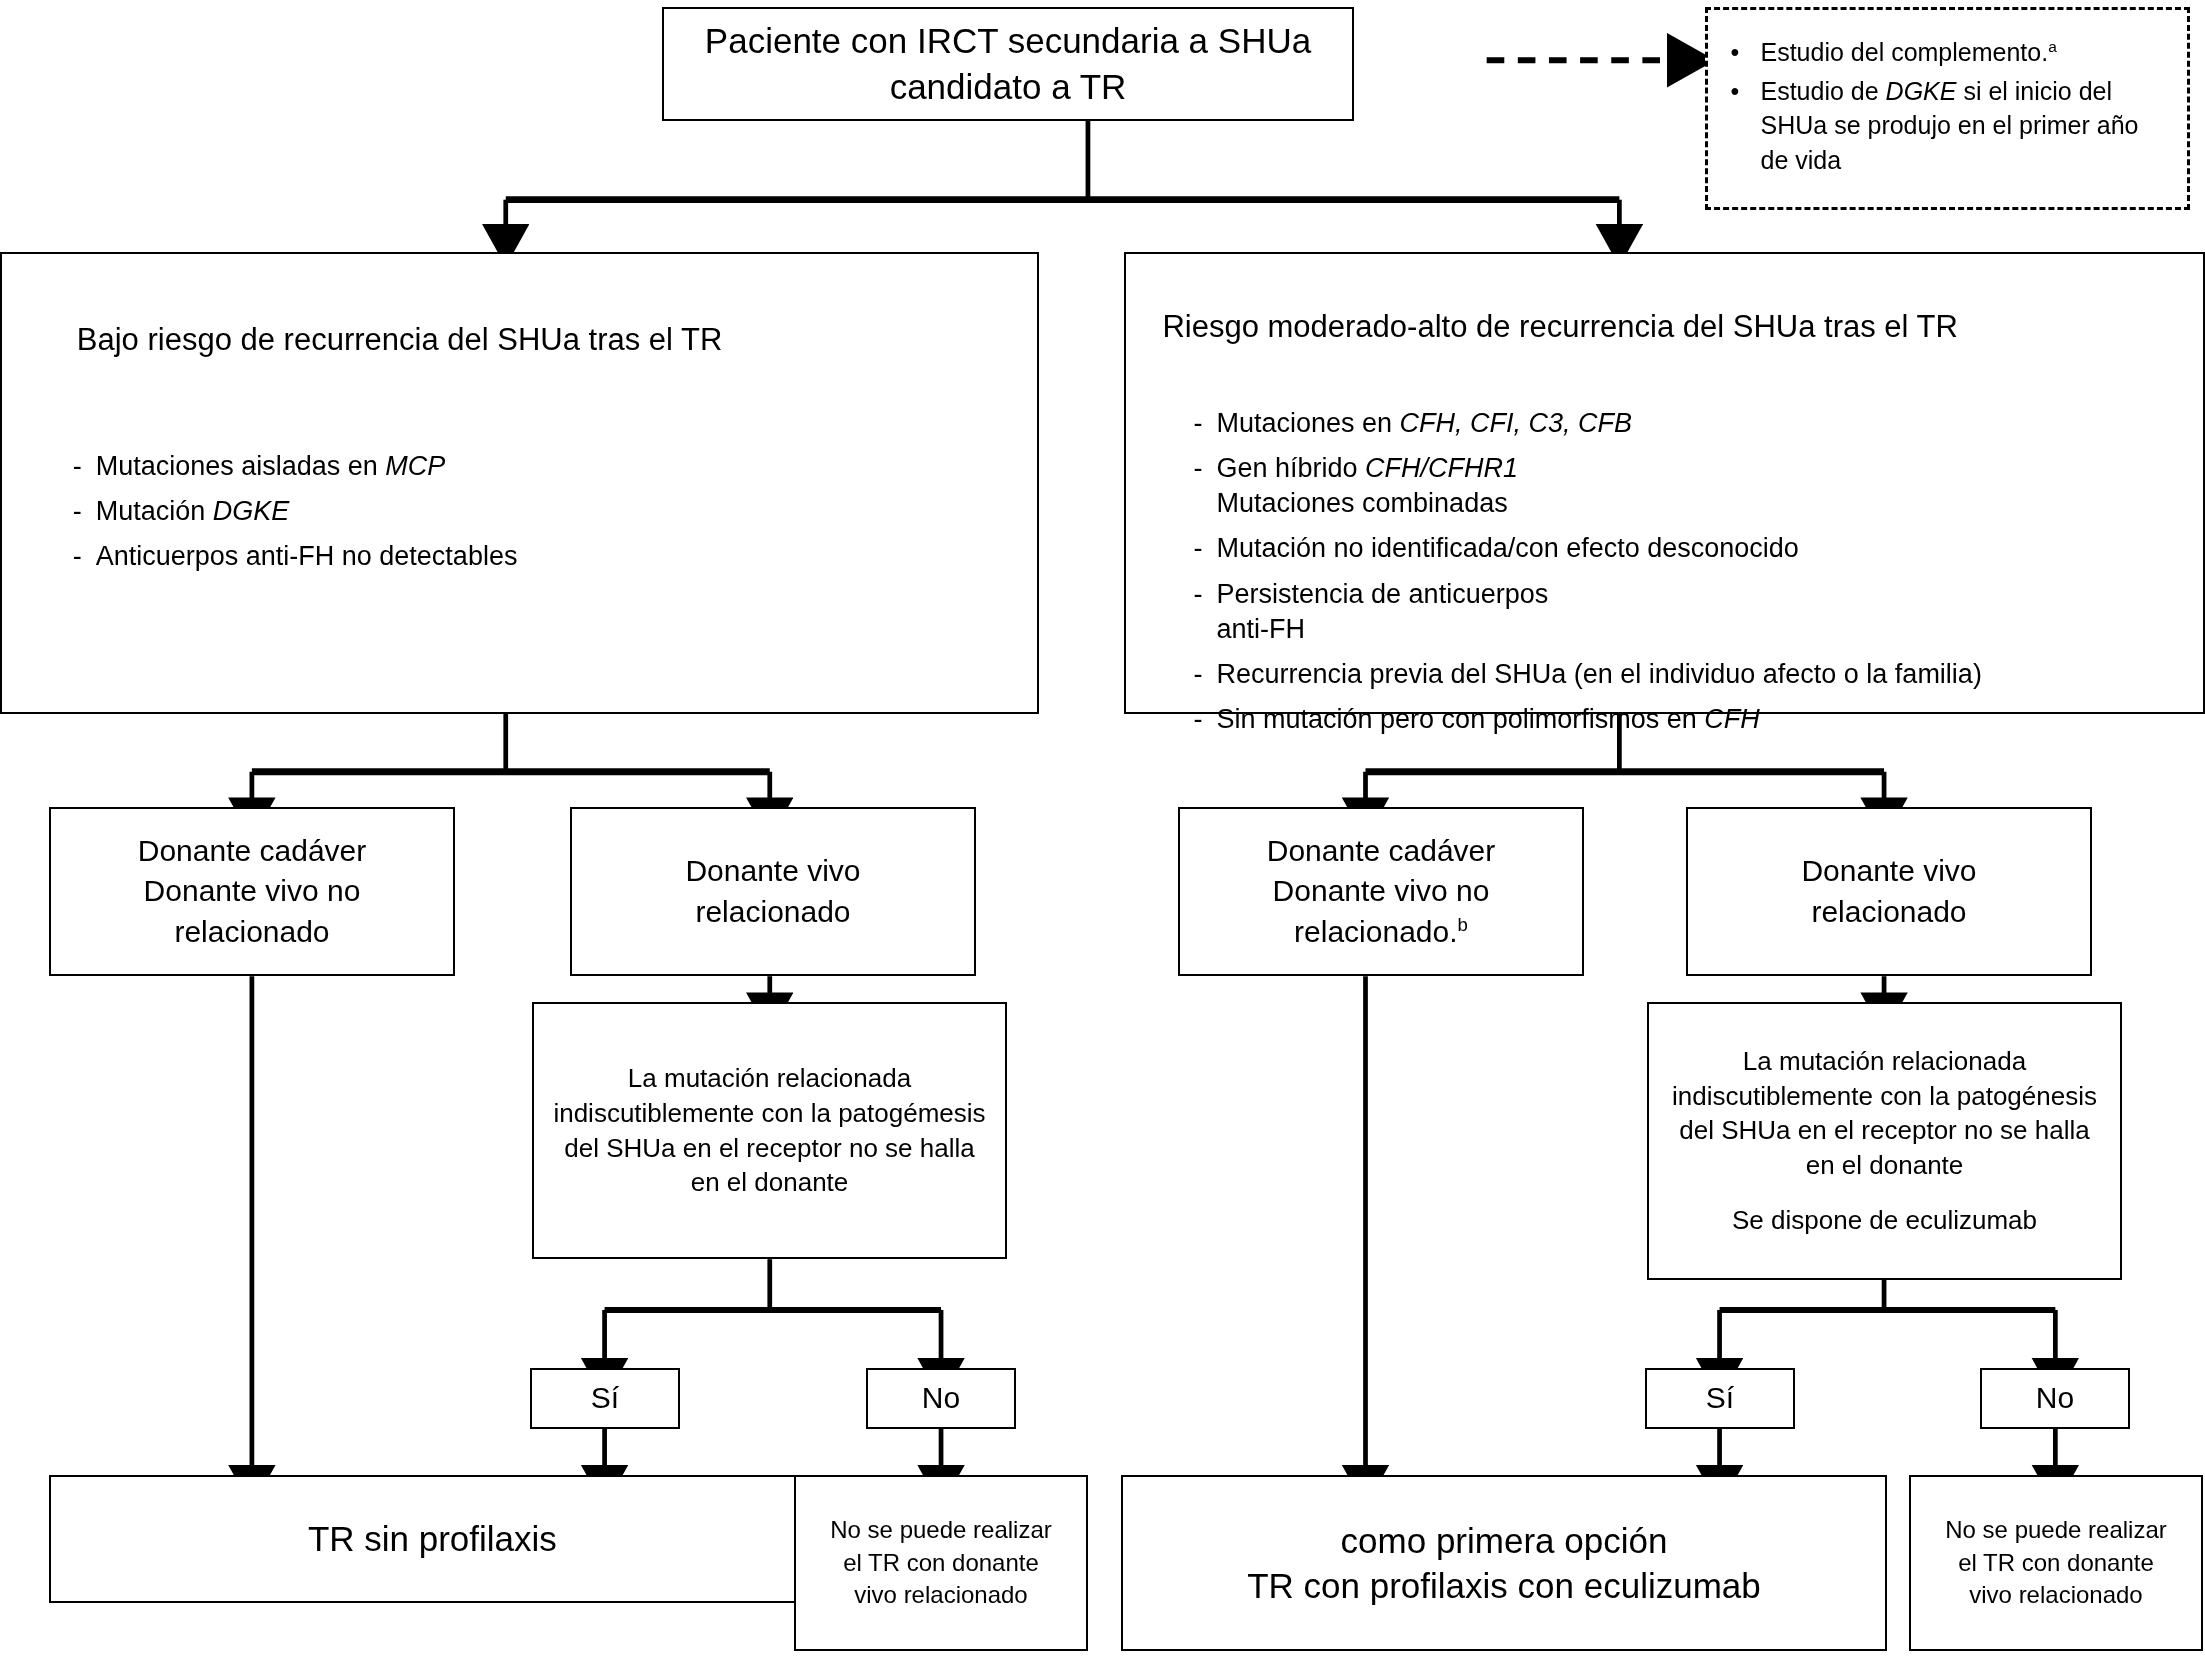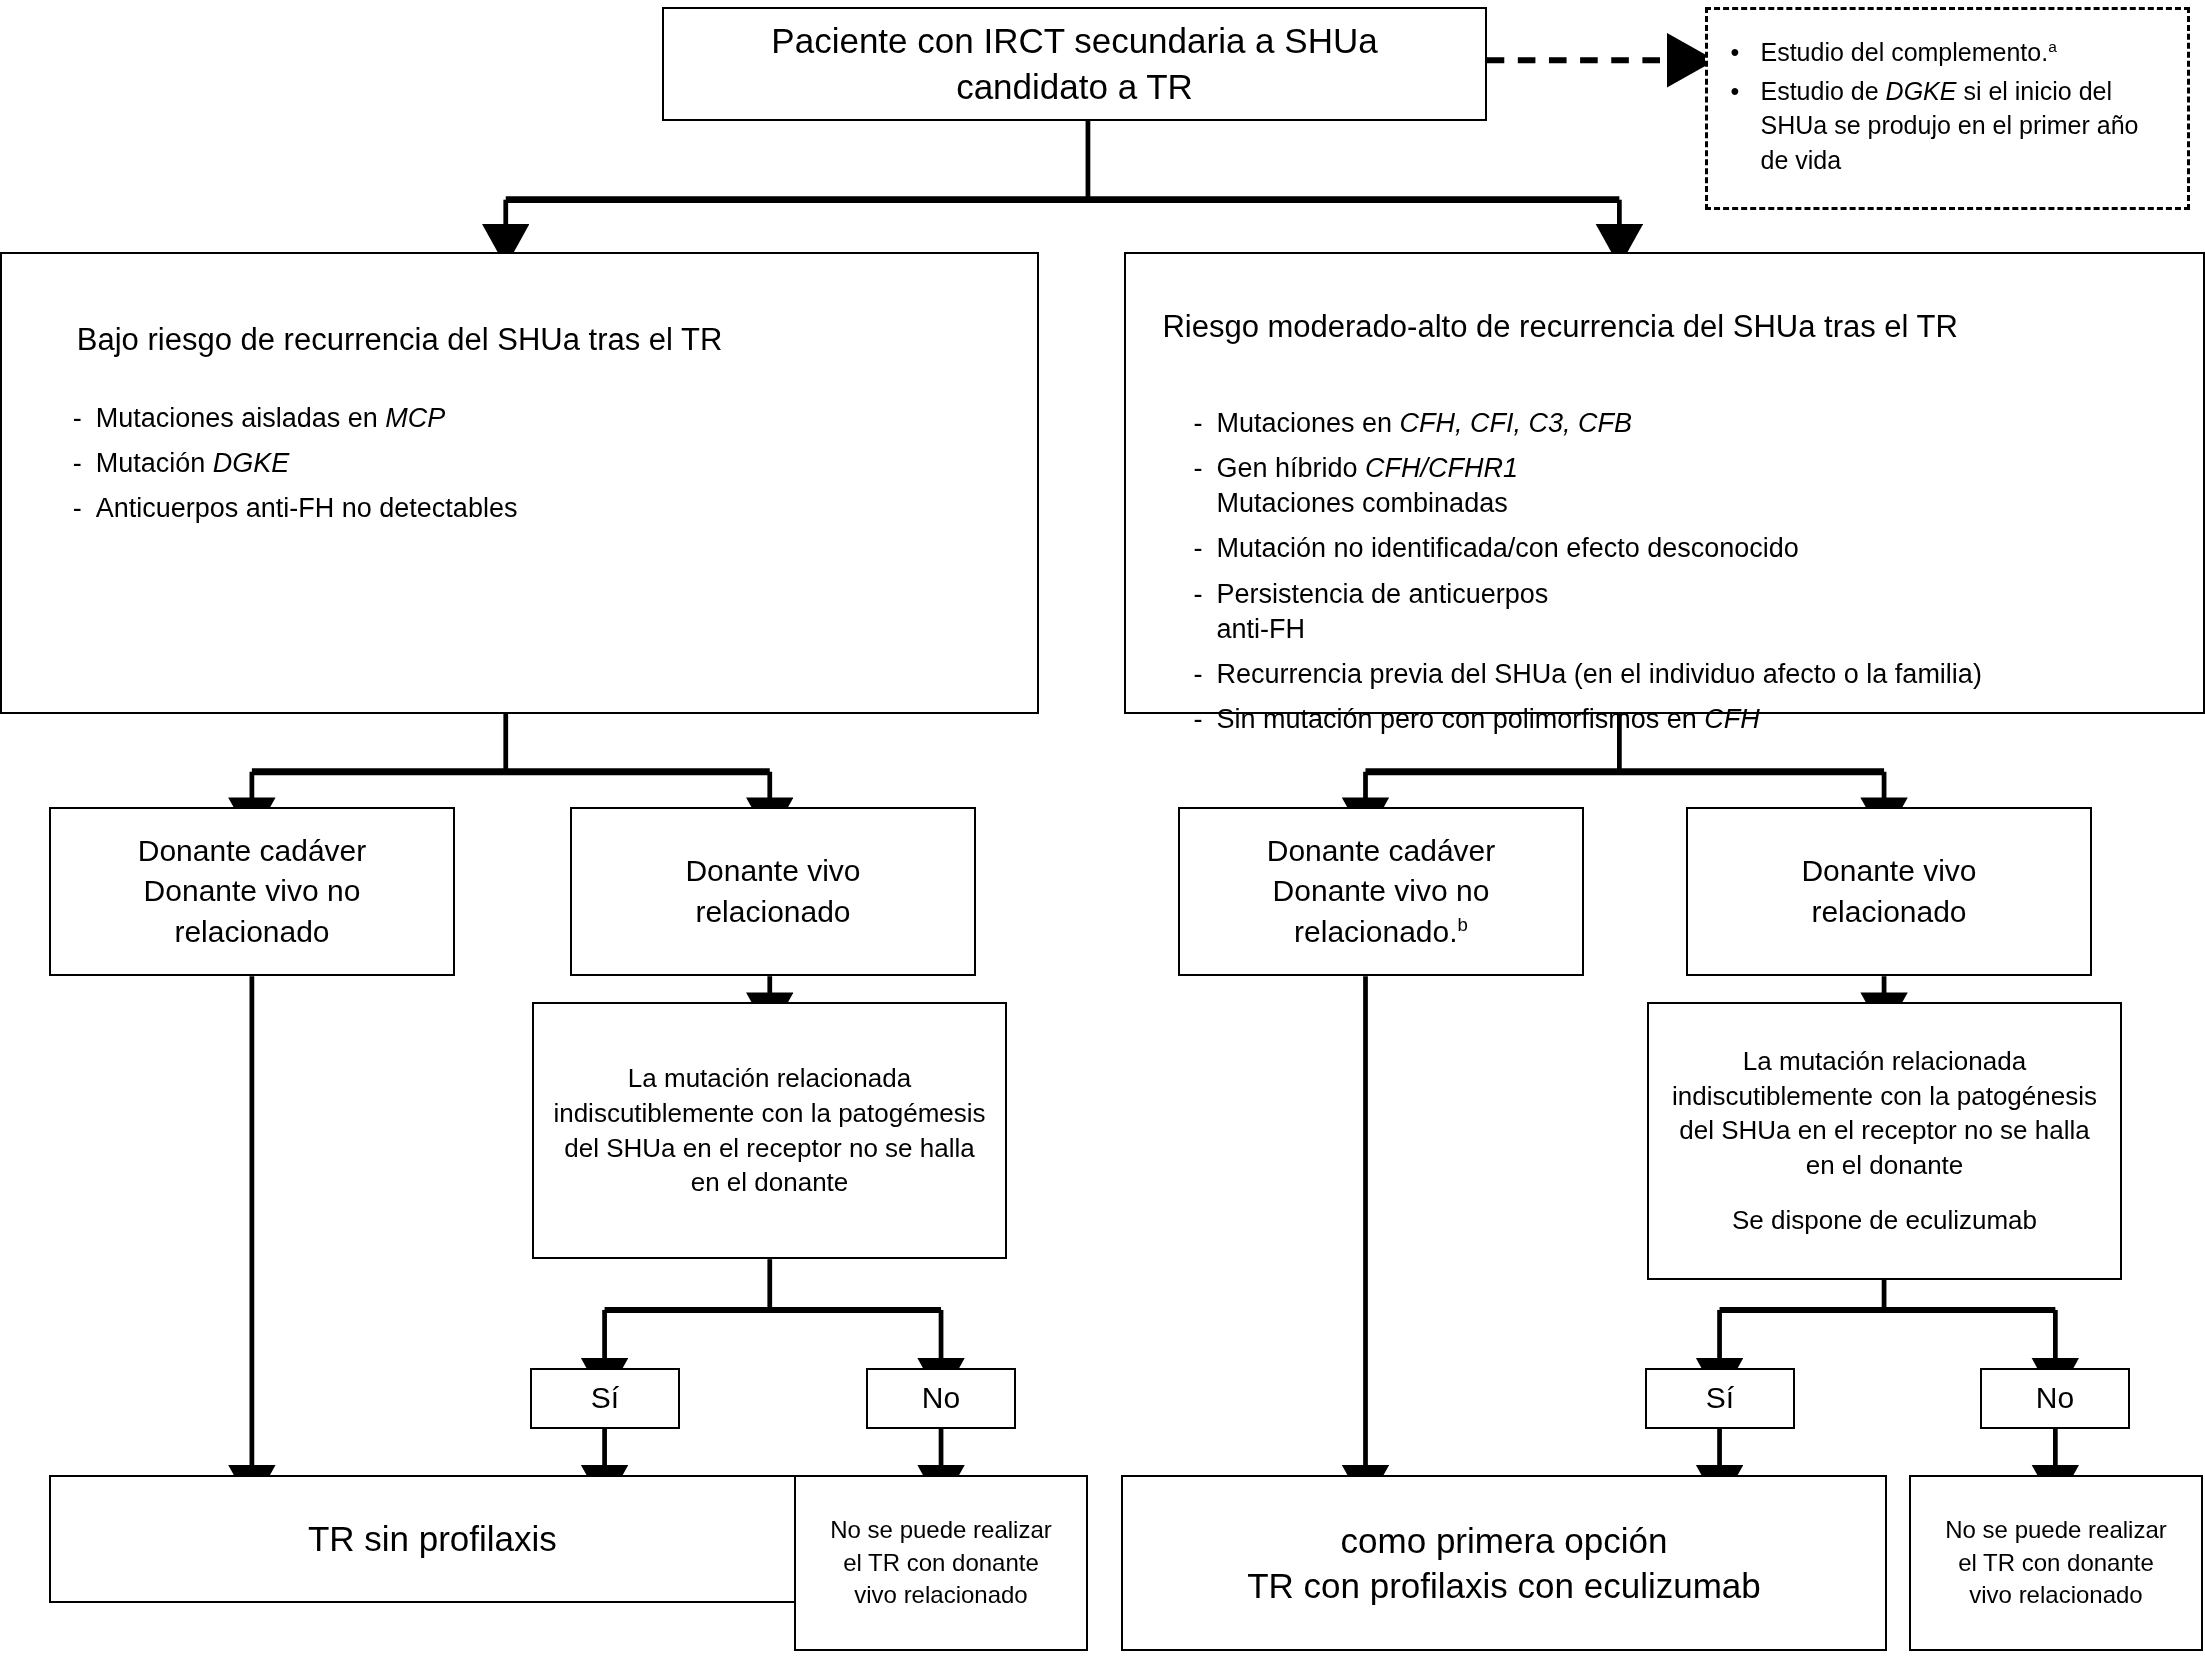--- a/index.html
+++ b/index.html
@@ -78,39 +78,39 @@
 
     <path d="M2783,1890 L2783,1935" stroke="#000" stroke-width="7" fill="none"></path>
     <path d="M2540,1935 L3036,1935" stroke="#000" stroke-width="9" fill="none"></path>
     <path d="M2540,1935 L2540,2020" stroke="#000" stroke-width="7" fill="none" marker-end="url(#ah)"></path>
     <path d="M3036,1935 L3036,2020" stroke="#000" stroke-width="7" fill="none" marker-end="url(#ah)"></path>
 
     <path d="M2540,2110 L2540,2178" stroke="#000" stroke-width="7" fill="none" marker-end="url(#ah)"></path>
     <path d="M3036,2110 L3036,2178" stroke="#000" stroke-width="7" fill="none" marker-end="url(#ah)"></path>
   </svg>
 
-  <div class="box" style="left:662px;top:6.8px;width:825px;height:114px;">
+  <div class="box" style="left:662px;top:6.8px;width:692px;height:114px;">
     <span class="t big">Paciente con IRCT secundaria a SHUa</span>
     <span class="t big">candidato a TR</span>
   </div>
 
   <div class="dashed" style="left:1705px;top:6.8px;width:485px;height:203px;padding:13.5px 17.6px 13.5px 13.5px;">
     <ul class="dot">
       <li>
         <span class="bt">•</span>
         <span class="txt"><span>Estudio del complemento.</span><sup>a</sup></span>
       </li>
       <li>
         <span class="bt">•</span>
         <span class="txt"><span>Estudio de </span><i>DGKE</i><span> si el inicio del SHUa se produjo en el primer año de vida</span></span>
       </li>
     </ul>
   </div>
 
-  <div class="box left-align" style="left:0px;top:252px;width:1039px;height:462px;padding:37px 27px 27px 68px;justify-content:flex-start;">
+  <div class="box left-align" style="left:0px;top:252px;width:1039px;height:462px;padding:37px 27px 27px 68px;justify-content:flex-start;gap:48px;">
     <span class="t hdr" style="text-align:left;margin:30px 0 41px 6.8px;">Bajo riesgo de recurrencia del SHUa tras el TR</span>
     <ul class="bul" style="margin-left:2.7px;">
       <li>
         <span class="dash">-</span>
         <span class="txt"><span>Mutaciones aisladas en </span><i>MCP</i></span>
       </li>
       <li>
         <span class="dash">-</span>
         <span class="txt"><span>Mutación </span><i>DGKE</i></span>
       </li>

